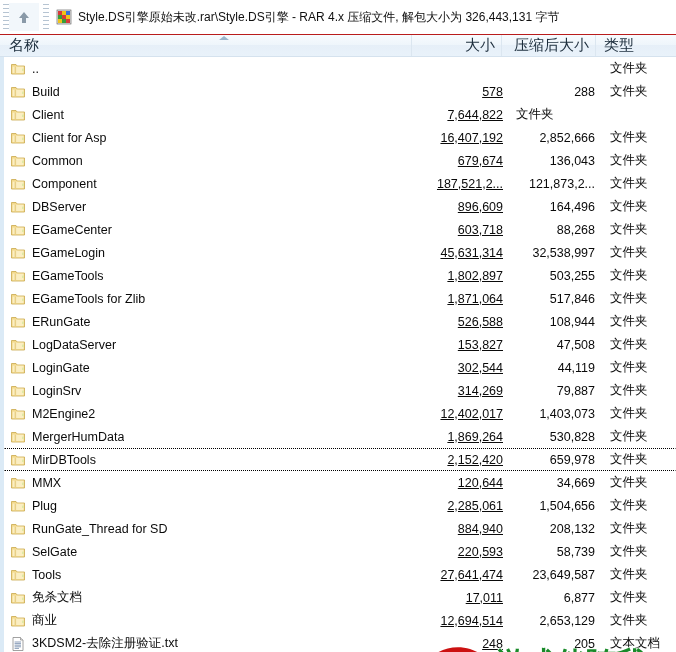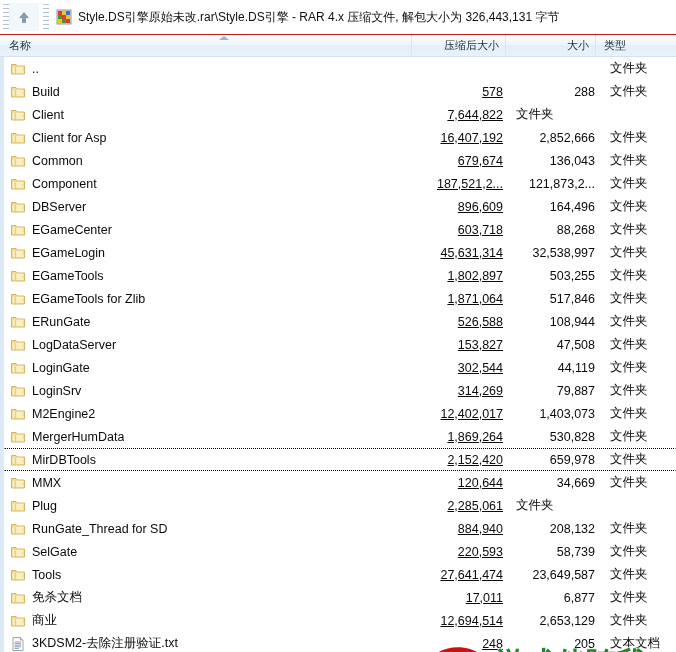--- a/index.html
+++ b/index.html
@@ -94,21 +94,21 @@
     border-bottom: 1px solid #d5e2ee;
     position: relative;
     box-sizing: border-box;
   }
   .ch {
     position: relative;
     display: flex;
     align-items: center;
     height: 100%;
     box-sizing: border-box;
-    font-size: 11px;
+    font-size: 15px;
     color: #1b2c3b;
     border-right: 1px solid #dbe6f0;
     padding: 0 6px;
     white-space: nowrap;
     overflow: hidden;
   }
   .ch-name   { width: 412px; flex: 0 0 412px; justify-content: flex-start; padding-left: 9px; }
   .ch-size   { width: 90px;  flex: 0 0 90px;  justify-content: flex-end; }
   .ch-packed { width: 94px;  flex: 0 0 94px;  justify-content: flex-end; }
   .ch-type   { flex: 1 1 auto; justify-content: flex-start; padding-left: 8px; border-right: none; }
@@ -209,25 +209,25 @@
     </span>
     <span class="addr-text">Style.DS引擎原始未改.rar\Style.DS引擎 - RAR 4.x 压缩文件, 解包大小为 326,443,131 字节</span>
   </div>
 </div>
 
 <div class="col-head">
   <div class="ch ch-name">
     <span>名称</span>
     <span class="sort-arrow"></span>
   </div>
+  <div class="ch ch-size">
+    <span>大小</span>
+  </div>
   <div class="ch ch-packed">
     <span>压缩后大小</span>
-  </div>
-  <div class="ch ch-size">
-    <span>大小</span>
   </div>
   <div class="ch ch-type">
     <span>类型</span>
   </div>
 </div>
 
 <div class="list-wrap">
   <div id="rows-host">
       <div class="row">
         <div class="cell c-name">
@@ -498,20 +498,21 @@
         <div class="cell c-name">
           <span class="ic"><svg width="16" height="16" viewBox="0 0 16 16">
               <path d="M1.5 3.5 L6 3.5 L7.2 5 L14.5 5 L14.5 13 L1.5 13 Z" fill="#f3d98b" stroke="#c9a84c" stroke-width="0.8"></path>
               <path d="M2.6 5.6 L13.6 5.6 L13.6 12.2 L2.6 12.2 Z" fill="#fbeec2"></path>
               <rect x="4.6" y="5.6" width="1.5" height="6.6" fill="#e8cf86"></rect>
               <rect x="12.2" y="7.4" width="1.4" height="2.6" rx="0.5" fill="#d8e8a0"></rect>
             </svg></span>
           <span class="name-txt">Plug</span>
         </div>
         <div class="cell c-size">2,285,061</div>
+        <div class="cell c-packed">1,504,656</div>
         <div class="cell c-type">文件夹</div>
       </div>
       <div class="row">
         <div class="cell c-name">
           <span class="ic"><svg width="16" height="16" viewBox="0 0 16 16">
               <path d="M1.5 3.5 L6 3.5 L7.2 5 L14.5 5 L14.5 13 L1.5 13 Z" fill="#f3d98b" stroke="#c9a84c" stroke-width="0.8"></path>
               <path d="M2.6 5.6 L13.6 5.6 L13.6 12.2 L2.6 12.2 Z" fill="#fbeec2"></path>
               <rect x="4.6" y="5.6" width="1.5" height="6.6" fill="#e8cf86"></rect>
               <rect x="12.2" y="7.4" width="1.4" height="2.6" rx="0.5" fill="#d8e8a0"></rect>
             </svg></span>

